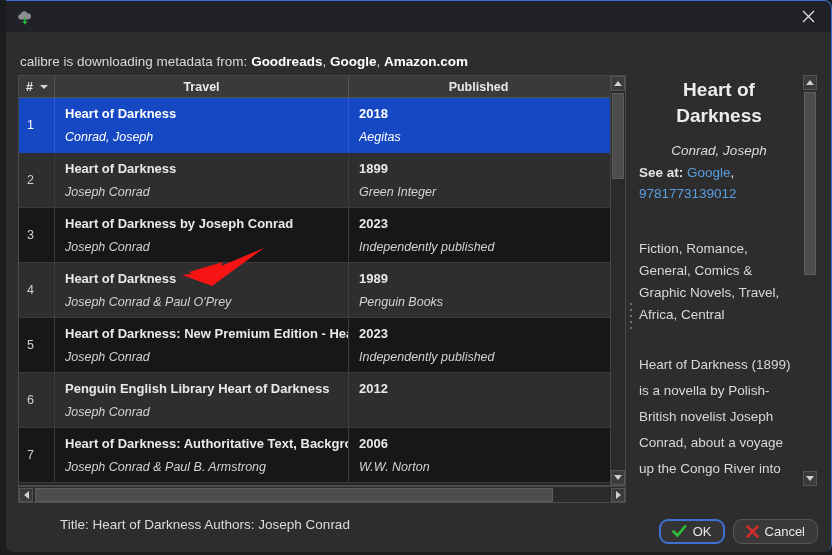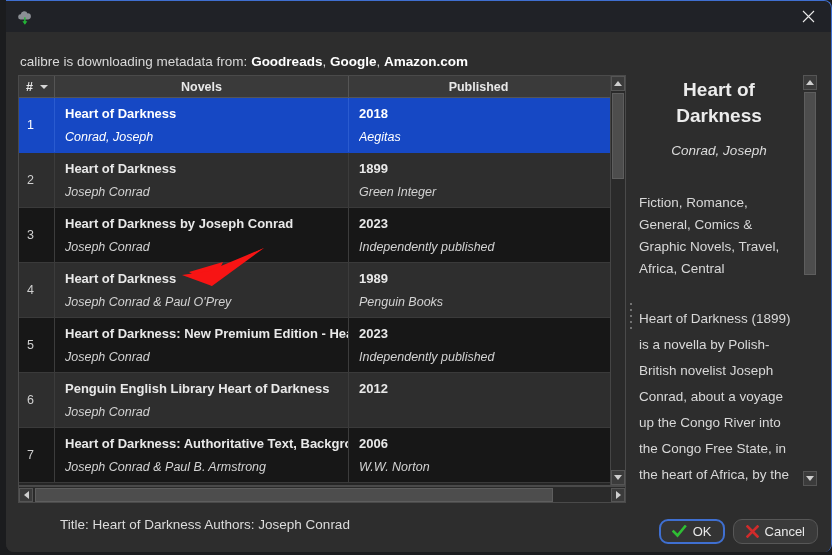--- a/index.html
+++ b/index.html
@@ -237,21 +237,21 @@
         <span>calibre is downloading metadata from: </span><b>Goodreads</b><span>, </span><b>Google</b><span>, </span><b>Amazon.com</b>
       </div>
 
       <div class="table-wrap">
         <div class="thead">
           <div class="th c-num">
             <span>#</span>
             <span class="sort-caret"></span>
           </div>
           <div class="th c-title">
-            <span>Novels</span>
+            <span>Travel</span>
           </div>
           <div class="th c-pub">
             <span>Published</span>
           </div>
         </div>
 
         <div class="tbody">
           <div class="row sel">
             <div class="cell-num">1</div>
             <div class="cell-main">
@@ -356,20 +356,25 @@
         <span class="dot" style="top:234px"></span>
         <span class="dot" style="top:240px"></span>
         <span class="dot" style="top:246px"></span>
         <span class="dot" style="top:252px"></span>
       </div>
 
       <div class="detail">
         <div class="detail-inner">
           <div class="d-title">Heart of Darkness</div>
           <div class="d-author">Conrad, Joseph</div>
+          <div class="d-seeat">
+            <b>See at:</b>
+            <span class="d-link">Google</span>,
+            <span class="d-link">9781773139012</span>
+          </div>
           <div class="d-tags">Fiction, Romance, General, Comics &amp; Graphic Novels, Travel, Africa, Central</div>
           <div class="d-desc">Heart of Darkness (1899) is a novella by Polish-British novelist Joseph Conrad, about a voyage up the Congo River into the Congo Free State, in the heart of Africa, by the</div>
         </div>
         <div class="detail-sb">
           <div class="sb-arrow top">
               <i></i>
             </div>
           <div class="dthumb"></div>
           <div class="sb-arrow bot">
               <i></i>

